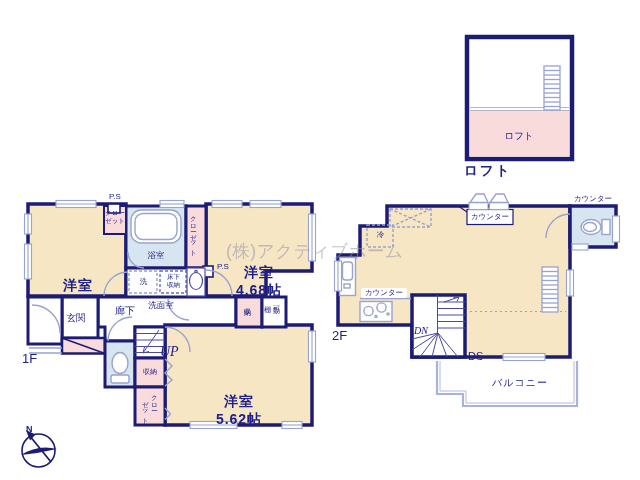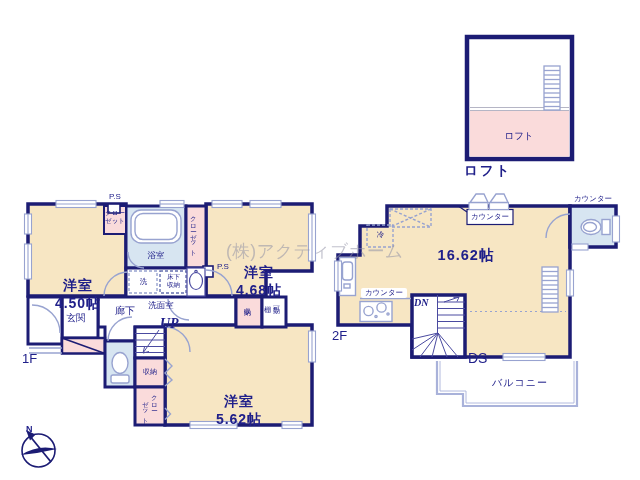--- a/index.html
+++ b/index.html
@@ -2,21 +2,21 @@
 <html><head>
 <meta charset="utf-8">
 <style>
   html,body{margin:0;padding:0;background:#ffffff;}
   #canvas{position:relative;width:640px;height:480px;background:#ffffff;overflow:hidden;
           font-family:"Liberation Sans",sans-serif;}
   #plan-svg{position:absolute;left:0;top:0;z-index:1;}
   .lbl{position:absolute;z-index:3;color:#20208a;line-height:1.3;text-align:center;white-space:pre;}
   .big{font-size:14px;font-weight:bold;letter-spacing:1px;margin-top:37px;}
   .v{writing-mode:vertical-rl;text-align:left;letter-spacing:1px;}
-  .serifital{font-family:"Liberation Serif",serif;font-style:italic;font-weight:bold;}
+  .serifital{font-family:"Liberation Serif",serif;font-style:italic;font-weight:normal;margin-top:28px;}
   .whitebg{background:#ffffff;border-radius:2px;}
   #watermark{position:absolute;z-index:5;color:rgba(145,145,165,0.55);font-size:17.5px;
              letter-spacing:0.5px;white-space:pre;}
 </style>
 </head>
 <body>
 
 <div id="canvas">
 
 <svg id="plan-svg" width="640" height="480" viewBox="0 0 640 480">
@@ -234,45 +234,45 @@
     <line x1="51" y1="462" x2="29" y2="435" stroke="#1c1c74" stroke-width="1.8"></line>
     <polygon points="26,430 35.5,434.5 30,440.5" fill="#1c1c74"></polygon>
     <path d="M21,455 Q38,444 57,449 Q40,453 21,455 Z" fill="#1c1c74"></path>
   </g>
 </svg>
 
 <div class="lbl" style="left:104px;top:192px;width:22px;font-size:8px;">P.S</div>
 <div class="lbl" style="left:103px;top:209px;width:24px;font-size:6.5px;line-height:1.2;"><div>クロー</div><div>ゼット</div></div>
 <div class="lbl" style="left:136px;top:250px;width:40px;font-size:8.5px;">浴室</div>
 <div class="lbl v" style="left:189px;top:211px;height:56px;font-size:6.5px;">クローゼット</div>
-<div class="lbl big" style="left:36px;top:239px;width:84px;"><div>洋室</div><div>4.50帖</div></div>
+<div class="lbl big" style="left:36px;top:239px;width:84px;"><div>洋室</div></div>
 <div class="lbl big" style="left:217px;top:226px;width:84px;"><div>洋室</div><div>4.68帖</div></div>
 <div class="lbl" style="left:213px;top:262px;width:20px;font-size:8px;">P.S</div>
 <div class="lbl" style="left:136px;top:277px;width:15px;font-size:7.5px;">洗</div>
 <div class="lbl" style="left:161px;top:273px;width:25px;font-size:6.5px;line-height:1.25;"><div>床下</div><div>収納</div></div>
 <div class="lbl" style="left:140px;top:300px;width:42px;font-size:8.5px;">洗面室</div>
 <div class="lbl" style="left:110px;top:304px;width:30px;font-size:10px;">廊下</div>
 <div class="lbl" style="left:62px;top:312px;width:28px;font-size:9.5px;">玄関</div>
 <div class="lbl serifital" style="left:160px;top:315px;font-size:14px;">UP</div>
 <div class="lbl" style="left:22px;top:351px;font-size:13px;">1F</div>
 <div class="lbl" style="left:136px;top:367px;width:28px;font-size:7px;">収納</div>
 <div class="lbl v" style="left:150px;top:390px;height:26px;font-size:6.5px;">クロー</div>
 <div class="lbl v" style="left:141px;top:396px;height:26px;font-size:6.5px;">ゼット</div>
 <div class="lbl v" style="left:243px;top:302px;height:22px;font-size:7px;">収納</div>
 <div class="lbl v" style="left:272px;top:300px;height:18px;font-size:7px;">可動</div>
 <div class="lbl v" style="left:263px;top:300px;height:12px;font-size:7px;">棚</div>
 <div class="lbl big" style="left:197px;top:355px;width:84px;"><div>洋室</div><div>5.62帖</div></div>
 
-<div class="lbl" style="left:416px;top:246px;width:100px;font-size:14.5px;font-weight:bold;letter-spacing:1px;line-height:1.35;"><div>16.62帖</div></div>
+<div class="lbl" style="left:416px;top:246px;width:100px;font-size:14.5px;font-weight:bold;letter-spacing:1px;line-height:1.35;"></div>
 <div class="lbl" style="left:467px;top:212px;width:46px;font-size:7.5px;">カウンター</div>
 <div class="lbl" style="left:568px;top:194px;width:50px;font-size:7.5px;">カウンター</div>
 <div class="lbl whitebg" style="left:361px;top:288px;width:46px;font-size:7.5px;">カウンター</div>
 <div class="lbl" style="left:374px;top:230px;width:13px;font-size:7.5px;">冷</div>
 <div class="lbl serifital" style="left:414px;top:296px;font-size:10px;">DN</div>
-<div class="lbl" style="left:468px;top:349px;font-size:14px;text-align:right;">DS</div>
+<div class="lbl" style="left:468px;top:349px;font-size:11px;text-align:right;">DS</div>
 <div class="lbl" style="left:332px;top:328px;font-size:13px;">2F</div>
 <div class="lbl" style="left:478px;top:376px;width:84px;font-size:10px;letter-spacing:1px;">バルコニー</div>
 
 <div class="lbl" style="left:494px;top:130px;width:50px;font-size:9.5px;">ロフト</div>
 <div class="lbl" style="left:464px;top:162px;font-size:13.5px;font-weight:bold;letter-spacing:2px;">ロフト</div>
 
 <div class="lbl" style="left:26px;top:424px;font-size:9px;font-weight:bold;">N</div>
 
 <div id="watermark" style="left:226px;top:231px;margin-top:8px;">(株)アクティブホーム</div>
 

